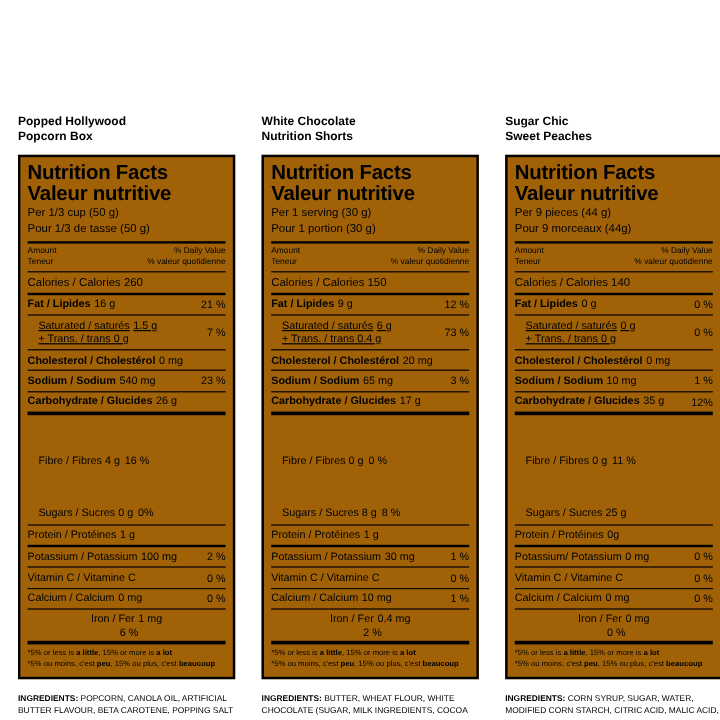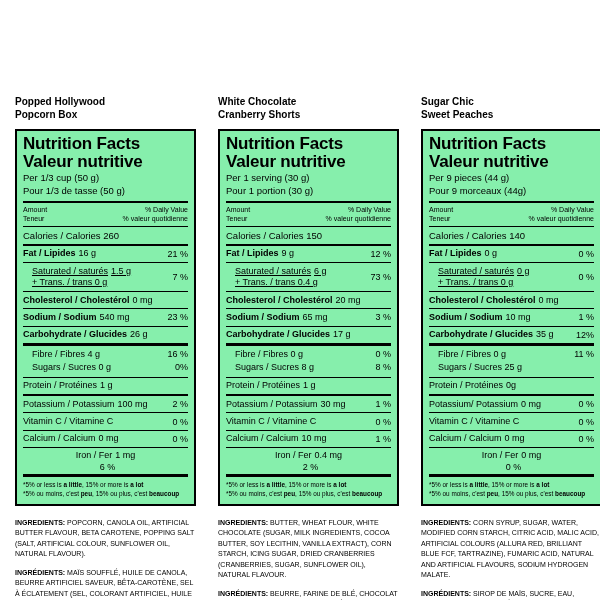--- a/index.html
+++ b/index.html
@@ -9,40 +9,40 @@
     color: #000;
     font-family: "Liberation Sans", sans-serif;
     overflow: hidden;
   }
   .sheet { position: relative; width: 532px; height: 600px; }
   .cols { display: flex; gap: 22px; padding: 95px 8px 0 15px; }
   .col { width: 181px; flex: 0 0 181px; }
 
   .product-name { font-size: 10px; font-weight: bold; line-height: 1.3; margin-bottom: 8px; }
 
-  .nf-box { border: 2px solid #000; padding: 4px 6px 4px 6px; background: #86efac; }
+  .nf-box { border: 2px solid #000; padding: 4px 6px 4px 6px; background: #a16207; }
   .nf-title { font-size: 17px; font-weight: bold; line-height: 1.04; letter-spacing: -0.2px; }
   .serving { font-size: 9.5px; line-height: 1.35; margin-top: 2px; padding-bottom: 3px; border-bottom: 2px solid #000; }
 
   .amount-hdr { display: flex; justify-content: space-between; align-items: flex-end;
                 font-size: 7px; line-height: 1.35; padding: 2px 0; border-bottom: 1px solid #000; }
   .amount-hdr .right { text-align: right; }
 
   .calories { font-size: 9.5px; font-weight: normal; padding: 3px 0; border-bottom: 2px solid #000; }
 
   .rows { font-size: 9px; }
   .row { display: flex; justify-content: space-between; align-items: center; padding: 2.5px 0; }
   .row .rleft { line-height: 1.25; }
   .nm.b { font-weight: bold; }
   .amt { margin-left: 3px; }
   .pct { white-space: nowrap; margin-left: 4px; }
   .sub2 .rleft { padding-left: 9px; text-decoration: underline; }
   .sub2 .l2 { line-height: 1.3; }
   .row.group { display: block; }
-  .gline { display: flex; justify-content: space-between; padding-left: 9px; line-height: 1.45; }
+  .gline { display: flex; padding-left: 9px; line-height: 1.45; margin-top: 30px; }
   .sep-thin  { border-bottom: 1px solid #000; }
   .sep-med   { border-bottom: 2px solid #000; }
   .sep-thick { border-bottom: 3px solid #000; }
   .sep-end   { border-bottom: 3px solid #000; flex-direction: column; }
 
   .footnote { font-size: 6.4px; line-height: 1.45; padding: 3px 0 1px 0; }
   .footnote .bseg { font-weight: bold; }
 
   .ingredients { margin-top: 12px; font-size: 7px; line-height: 1.5; }
   .ingredients p { margin-bottom: 8px; }
@@ -139,21 +139,21 @@
       </div>
       <div class="ingredients">
         <p><span class="ing-prefix">INGREDIENTS:</span><span> POPCORN, CANOLA OIL, ARTIFICIAL BUTTER FLAVOUR, BETA CAROTENE, POPPING SALT (SALT, ARTIFICIAL COLOUR, SUNFLOWER OIL, NATURAL FLAVOUR).</span></p>
         <p><span class="ing-prefix">INGRÉDIENTS:</span><span> MAÏS SOUFFLÉ, HUILE DE CANOLA, BEURRE ARTIFICIEL SAVEUR, BÊTA-CAROTÈNE, SEL À ÉCLATEMENT (SEL, COLORANT ARTIFICIEL, HUILE DE TOURNESOL, SAVEUR NATURELLE).</span></p>
       </div>
     </div>
 
     <div class="col">
       <div class="product-name">
         <div>White Chocolate</div>
-        <div>Cranberry Shorts</div>
+        <div>Nutrition Shorts</div>
       </div>
       <div class="nf-box">
         <div class="nf-title">Nutrition Facts</div>
         <div class="nf-title">Valeur nutritive</div>
         <div class="serving">
           <div>Per 1 serving (30 g)</div>
           <div>Pour 1 portion (30 g)</div>
         </div>
         <div class="amount-hdr">
           <div class="left">

